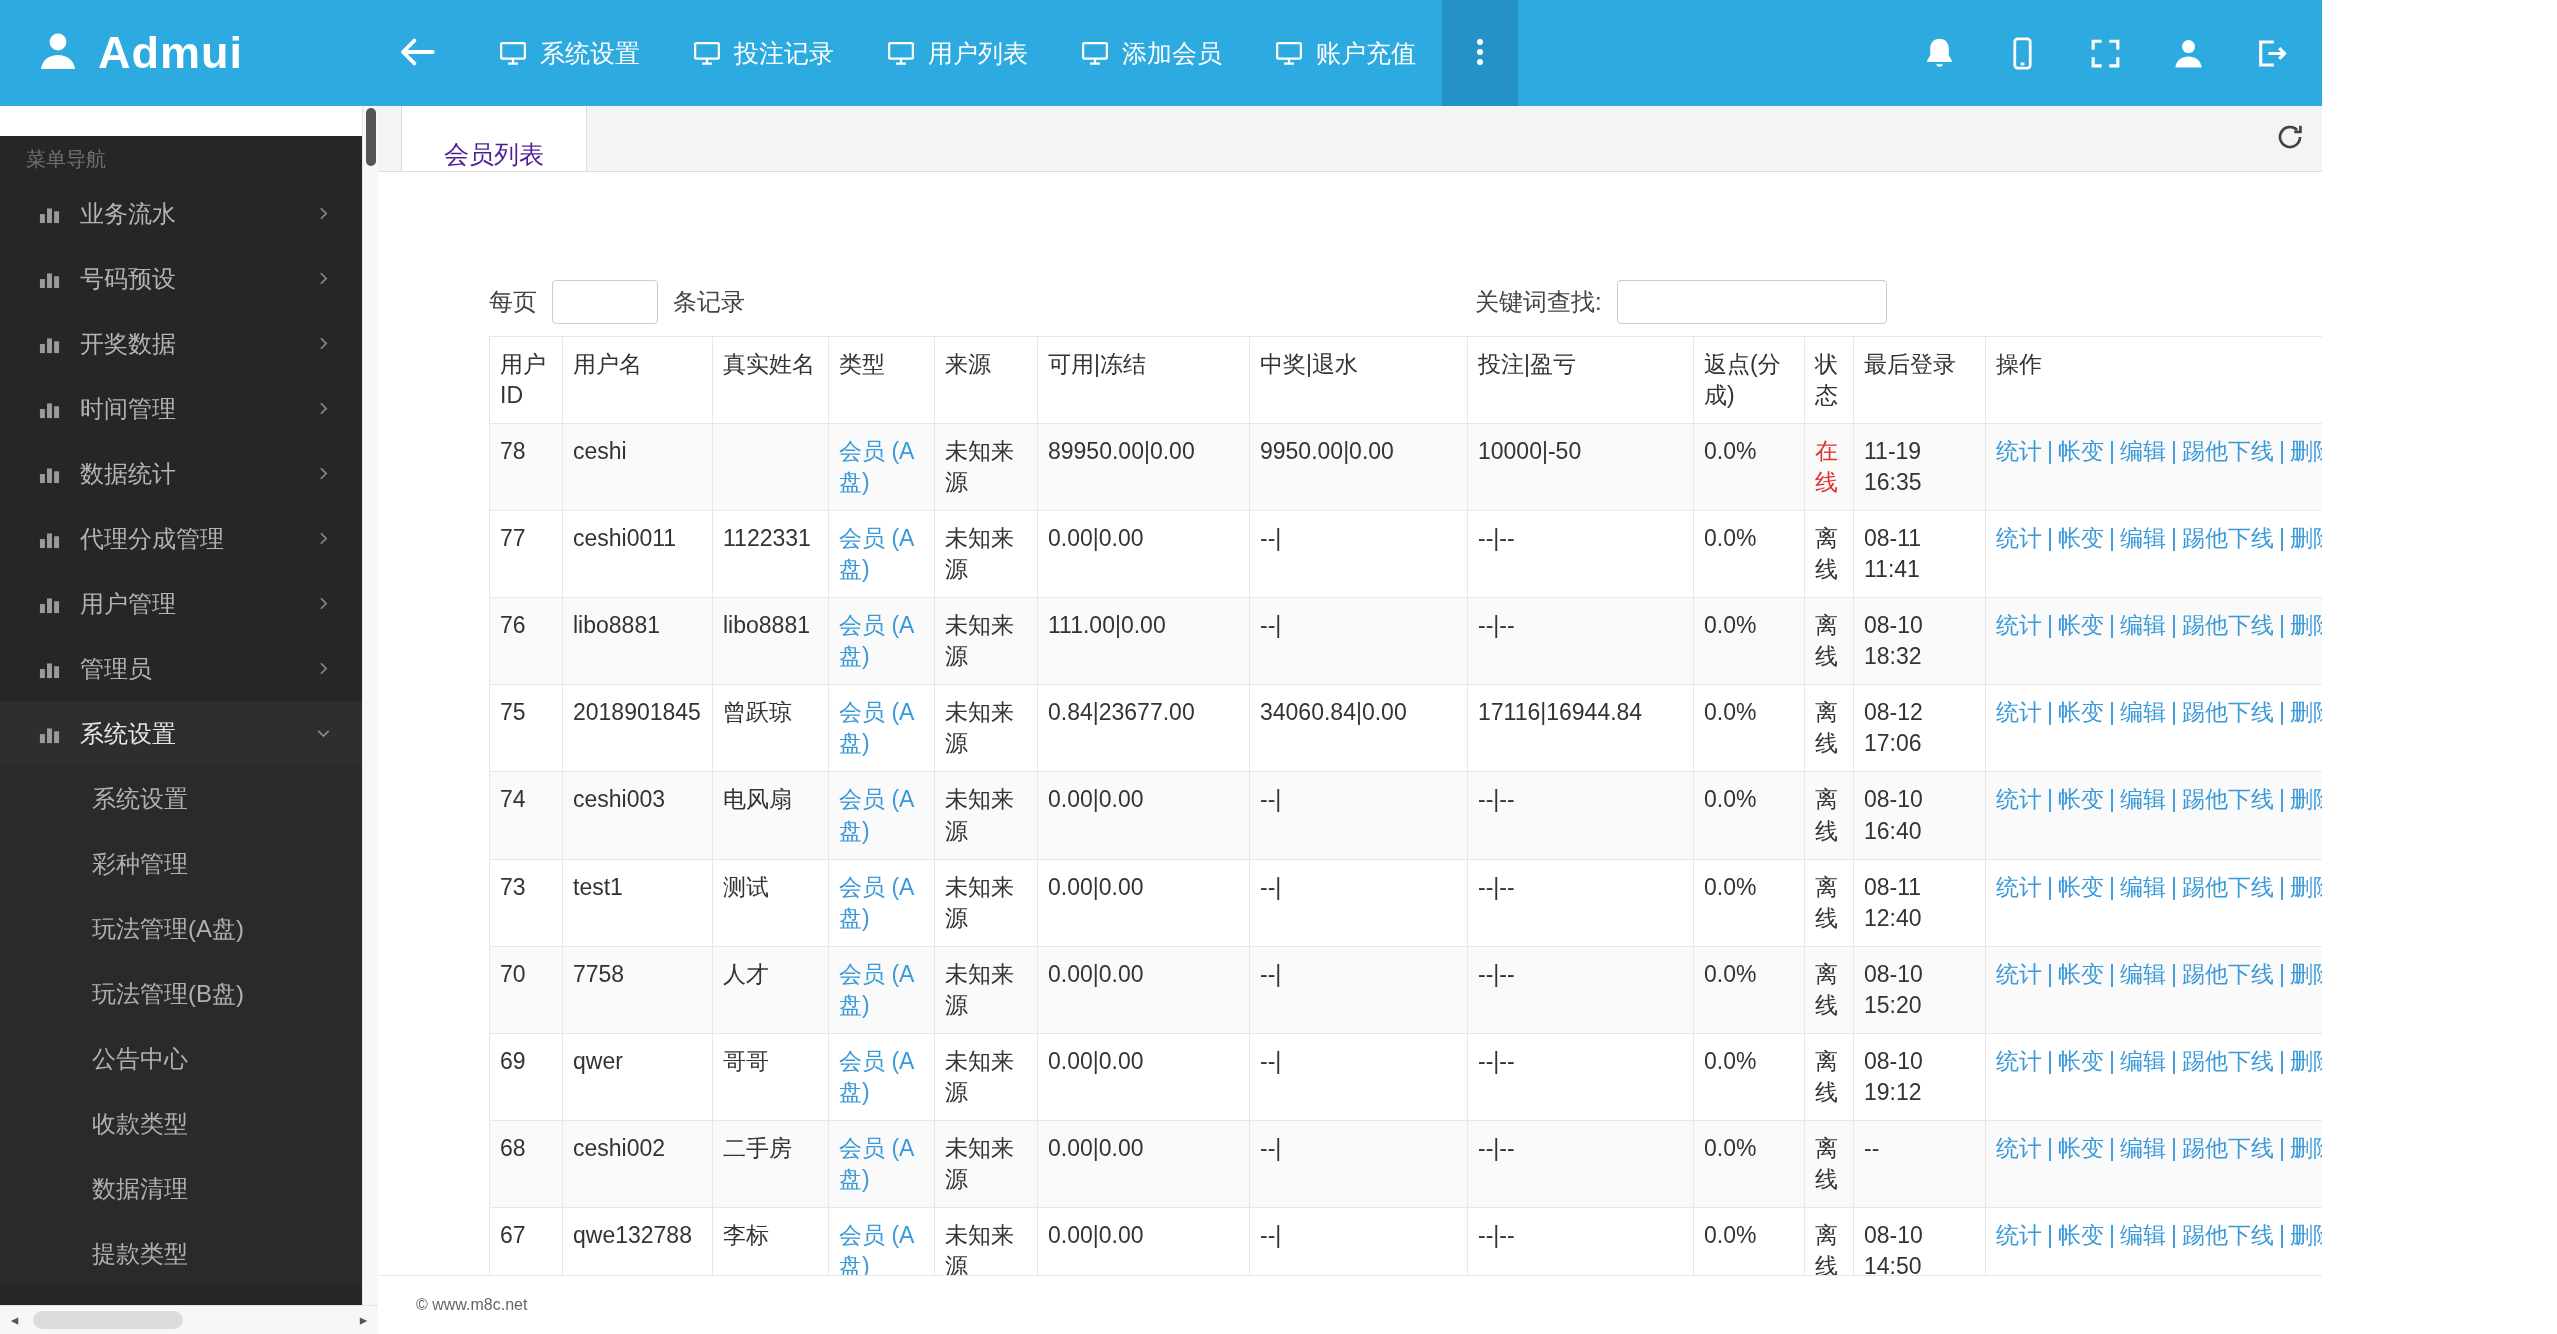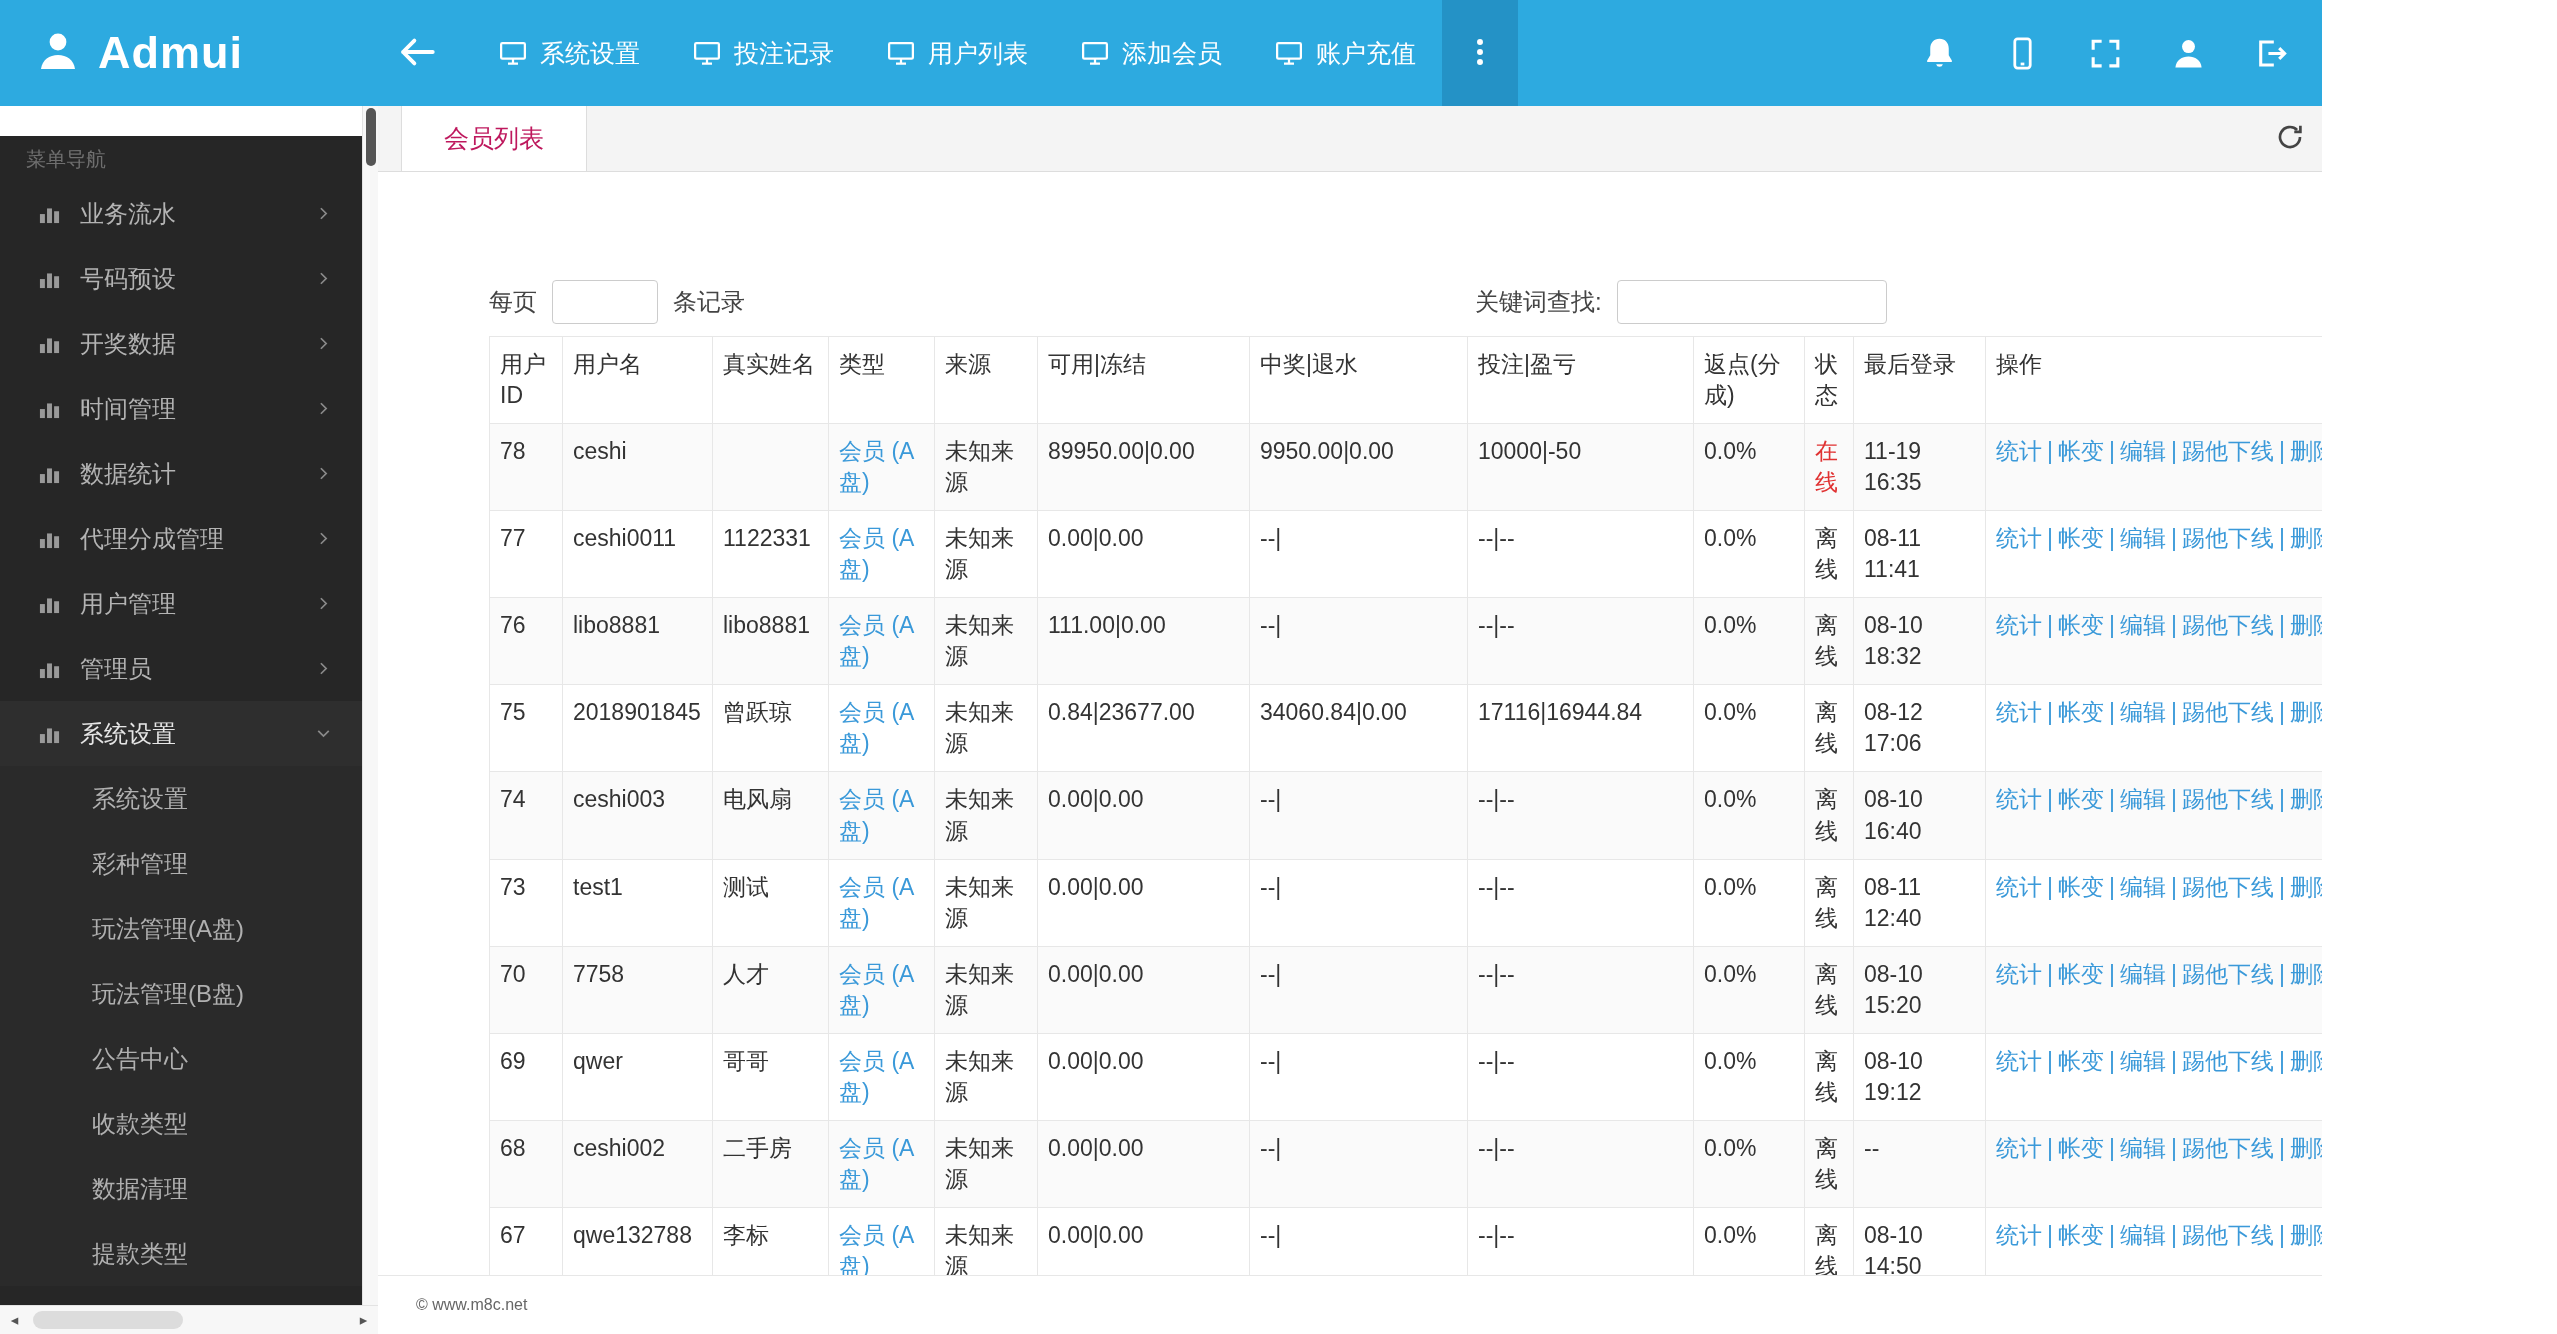--- a/index.html
+++ b/index.html
@@ -40,21 +40,21 @@
   .v-scroll { position:absolute; top:106px; left:362px; width:16px; bottom:29px; background:#f7f7f7; border-left:1px solid #e3e3e3; z-index:4; }
   .v-thumb { position:absolute; top:2px; left:3px; width:10px; height:58px; background:#555; border-radius:5px; }
   .h-scroll { position:absolute; left:0; bottom:0; width:378px; height:29px; background:#f7f7f7; border-top:1px solid #e3e3e3; display:flex; align-items:stretch; z-index:4; }
   .h-arrow { width:29px; display:flex; align-items:center; justify-content:center; font-size:15px; color:#555; cursor:pointer; flex:none; }
   .h-track { flex:1; position:relative; }
   .h-thumb { position:absolute; top:5px; left:4px; width:150px; height:18px; background:#dcdcdc; border-radius:9px; }
 
   
   .main { position:absolute; top:106px; left:378px; right:0; bottom:0; background:#fff; }
   .tabbar { position:absolute; top:0; left:0; right:0; height:66px; background:#f4f4f4; border-bottom:1px solid #ddd; display:flex; align-items:stretch; }
-  .tab { margin-left:23px; background:#fff; border-left:1px solid #ddd; border-right:1px solid #ddd; padding:0 42px; display:flex; align-items:center; font-size:25px; color:#be185d; cursor:pointer; }
+  .tab { margin-left:23px; background:#fff; border-left:1px solid #ddd; border-right:1px solid #ddd; padding:0 42px; display:flex; align-items:flex-end; font-size:25px; color:#4c1d95; cursor:pointer; }
   .refresh-btn { position:absolute; right:16px; top:0; bottom:0; background:none; border:none; display:flex; align-items:center; color:#444; cursor:pointer; }
   .refresh-btn svg { width:32px; height:32px; }
 
   .content { position:absolute; top:66px; left:0; right:0; bottom:59px; background:#fff; overflow:hidden; padding:108px 22px 0 111px; }
   .controls { position:relative; height:44px; width:2046px; }
   .pp-group, .search-group { display:flex; align-items:center; gap:15px; font-size:24px; color:#444; }
   .search-group { position:absolute; left:986px; top:0; }
   input { height:44px; border:1px solid #ccc; border-radius:4px; padding:0 12px; font-size:23px; color:#333; outline:none; background:#fff; }
   .pp-input { width:106px; }
   .search-input { width:270px; }

